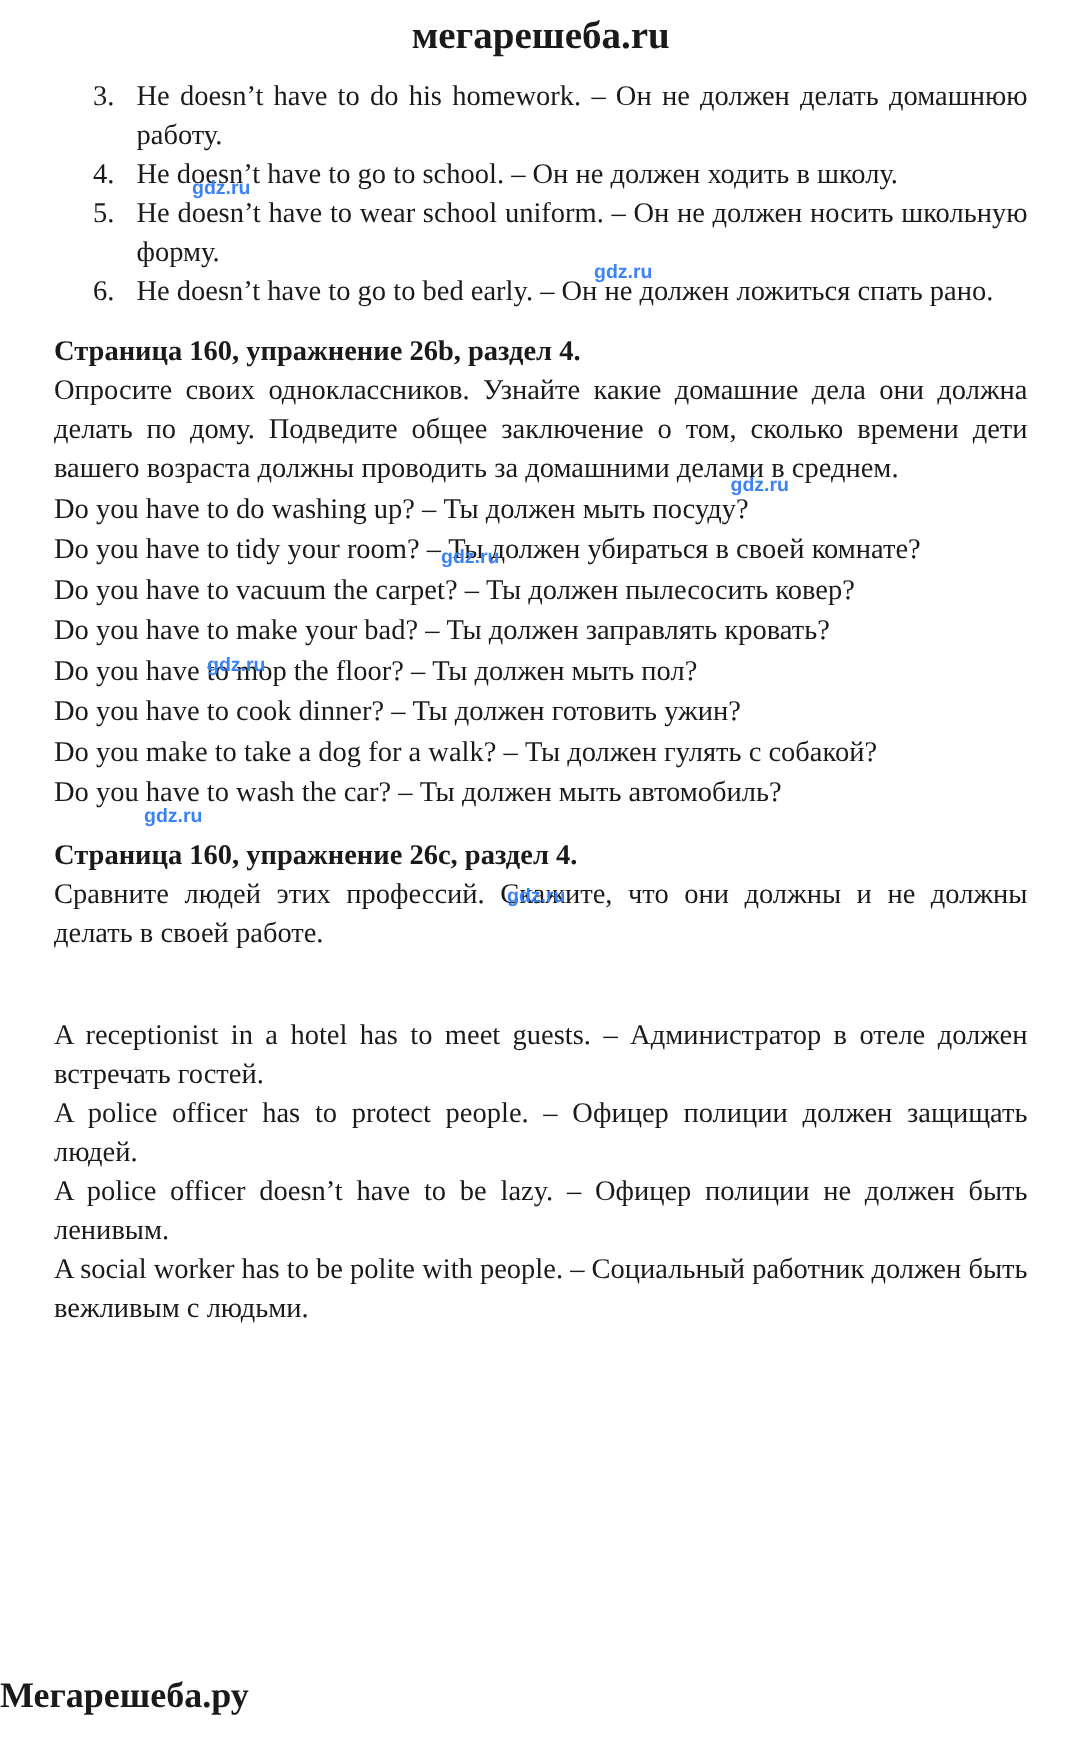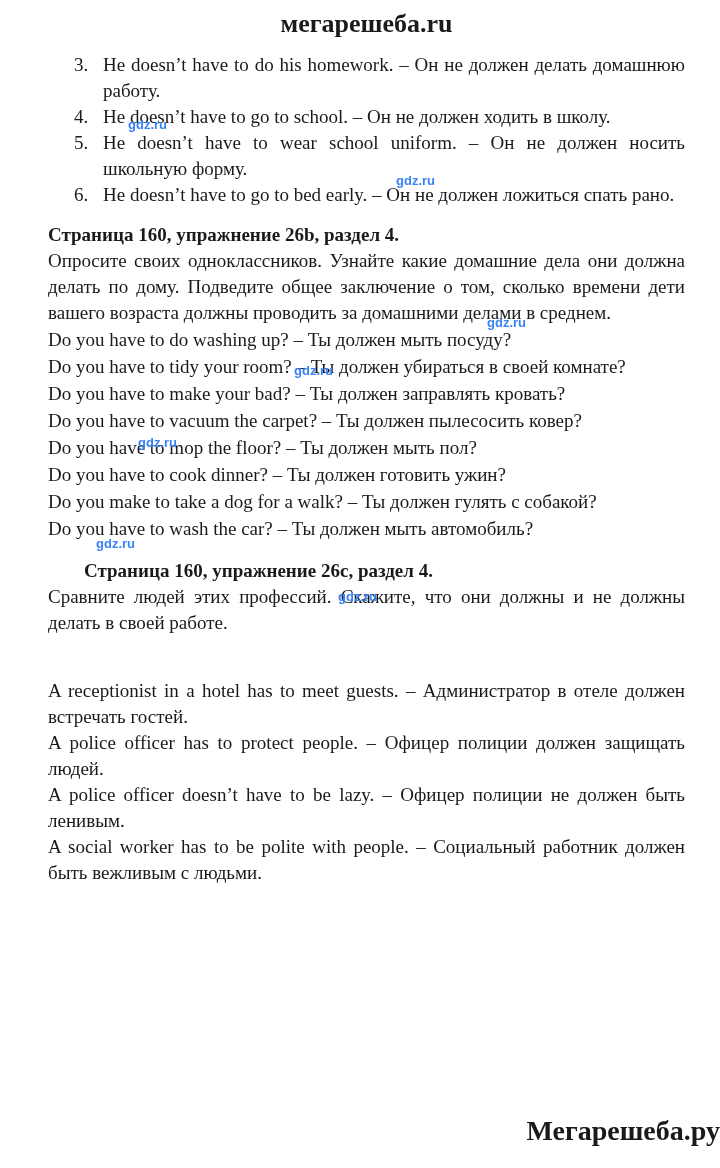--- a/index.html
+++ b/index.html
@@ -5,58 +5,58 @@
   * { margin: 0; padding: 0; box-sizing: border-box; }
   html, body { background: #ffffff; }
   body { width: 720px; font-family: "Liberation Serif", serif; }
 
   .page {
     position: relative;
     width: 720px;
     height: 1156px;
     background: #ffffff;
     color: #1a1a1a;
-    padding: 8px 35px 0 48px;
+    padding: 8px 35px 0 36px;
     font-size: 19px;
     line-height: 26px;
     overflow: hidden;
   }
 
   .site-title {
     font-size: 26px;
     line-height: 32px;
     font-weight: 700;
     text-align: center;
     margin-bottom: 12px;
   }
 
   .answers { margin-left: 26px; }
   .answer { display: flex; }
   .answer .num { flex: 0 0 29px; width: 29px; }
   .answer .atext { flex: 1; text-align: justify; }
 
   .heading { font-weight: 700; margin-top: 14px; }
-  .heading-c { margin-top: 16px; margin-left: 36px; }
+  .heading-c { margin-top: 16px; }
 
   .para { text-align: justify; }
 
   .qline { line-height: 27px; }
   .pline { line-height: 26px; }
 
   .sentences { margin-top: 42px; }
   .sentence { line-height: 26px; }
 
   .footer-title {
     position: absolute;
     left: 0;
     right: 0;
     bottom: 12px;
-    font-size: 28px;
+    font-size: 24px;
     font-weight: 700;
-    text-align: right;
+    text-align: left;
   }
 
   .wm {
     position: absolute;
     font-family: "Liberation Sans", sans-serif;
     font-size: 13px;
     font-weight: 700;
     color: #3b82f6;
     white-space: nowrap;
   }
@@ -101,23 +101,23 @@
   <div class="heading">Страница 160, упражнение 26b, раздел 4.</div>
 
   <p class="para">Опросите своих одноклассников. Узнайте какие домашние дела они должна делать по дому. Подведите общее заключение о том, сколько времени дети вашего возраста должны проводить за домашними делами в среднем.</p>
 
   <div class="qlines">
 
       <div class="qline">Do you have to do washing up? – Ты должен мыть посуду?</div>
 
       <div class="qline">Do you have to tidy your room? – Ты должен убираться в своей комнате?</div>
 
+      <div class="qline">Do you have to vacuum the carpet? – Ты должен пылесосить ковер?</div>
+
       <div class="qline">Do you have to make your bad? – Ты должен заправлять кровать?</div>
-
-      <div class="qline">Do you have to vacuum the carpet? – Ты должен пылесосить ковер?</div>
 
       <div class="qline">Do you have to mop the floor? – Ты должен мыть пол?</div>
 
       <div class="qline">Do you have to cook dinner? – Ты должен готовить ужин?</div>
 
       <div class="qline">Do you make to take a dog for a walk? – Ты должен гулять с собакой?</div>
 
       <div class="qline">Do you have to wash the car? – Ты должен мыть автомобиль?</div>
     </div>
 

